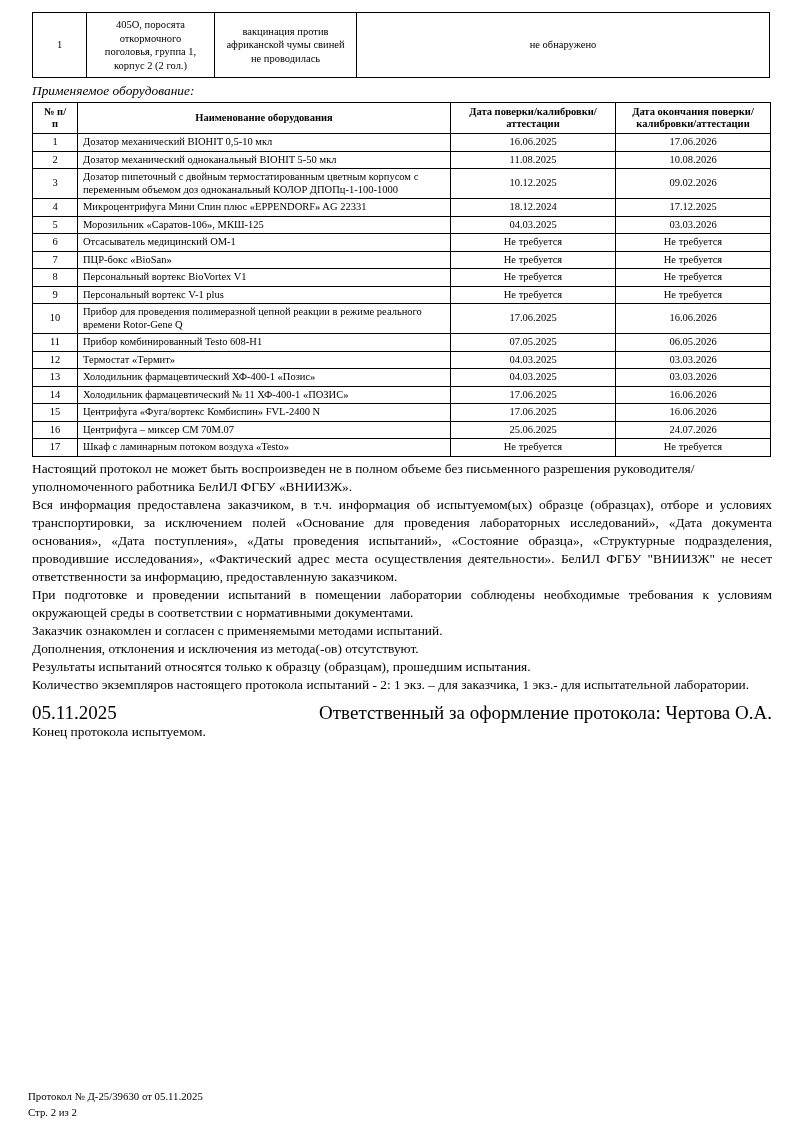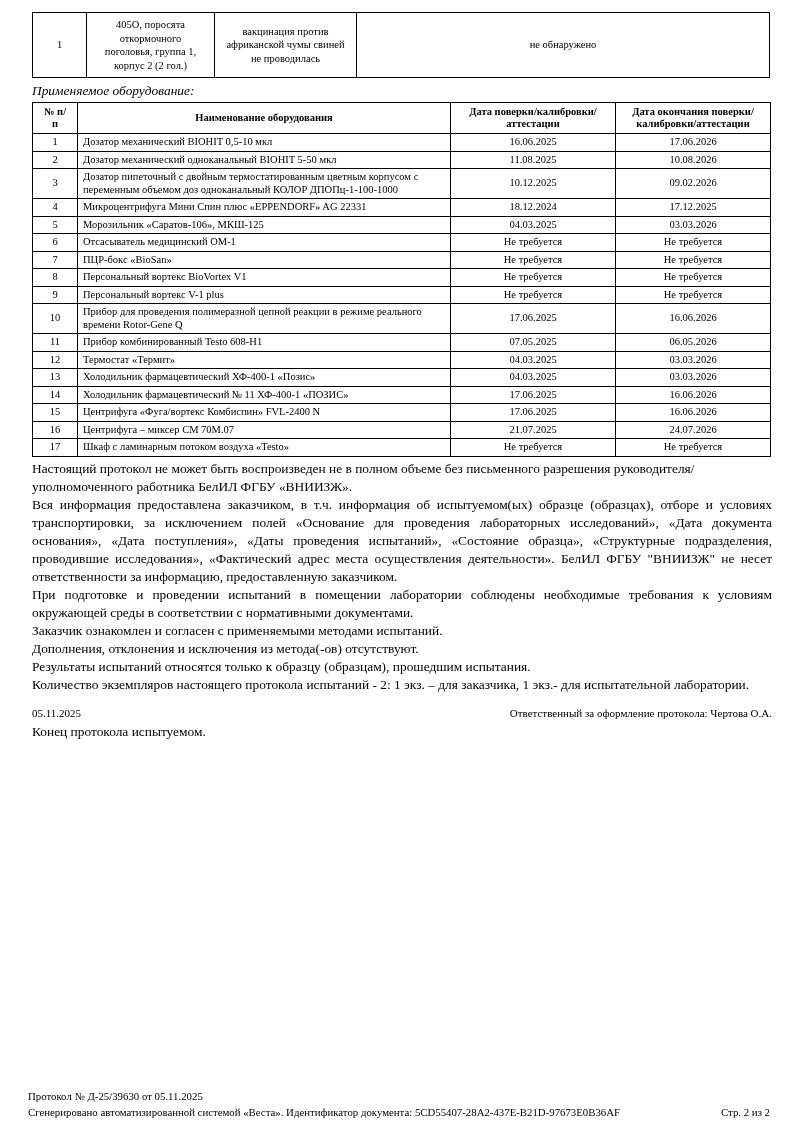--- a/index.html
+++ b/index.html
@@ -59,21 +59,21 @@
   .notes { margin-top: 3px; width: 740px; }
   .notes p { margin: 0; font-size: 13.4px; line-height: 18px; }
   .justify { text-align: justify; }
 
   
   .sig-row {
     display: flex;
     justify-content: space-between;
     margin-top: 10px;
     width: 740px;
-    font-size: 11px;
+    font-size: 19px;
     line-height: 18px;
   }
   .end-line { font-size: 13.4px; line-height: 20px; margin: 0; }
 
   
   .footer {
     position: absolute;
     left: 28px;
     top: 1088px;
     width: 742px;
@@ -212,21 +212,21 @@
         </tr>
           <tr>
           <td class="c-num">15</td>
           <td class="c-name">Центрифуга «Фуга/вортекс Комбиспин» FVL-2400 N</td>
           <td class="c-date">17.06.2025</td>
           <td class="c-date">16.06.2026</td>
         </tr>
           <tr>
           <td class="c-num">16</td>
           <td class="c-name">Центрифуга – миксер СМ 70М.07</td>
-          <td class="c-date">21.07.2025</td>
+          <td class="c-date">25.06.2025</td>
           <td class="c-date">24.07.2026</td>
         </tr>
           <tr>
           <td class="c-num">17</td>
           <td class="c-name">Шкаф с ламинарным потоком воздуха «Testo»</td>
           <td class="c-date">Не требуется</td>
           <td class="c-date">Не требуется</td>
         </tr>
         </tbody>
     </table>
@@ -245,17 +245,16 @@
       <span>05.11.2025</span>
       <span>Ответственный за оформление протокола: Чертова О.А.</span>
     </div>
     <p class="end-line">Конец протокола испытуемом.</p>
 
   </div>
 
   <div class="footer">
     <div>Протокол № Д-25/39630 от 05.11.2025</div>
     <div class="footer-row2">
-      <span>Сгенерировано автоматизированной системой «Веста». Идентификатор документа: 5CD55407-28A2-437E-B21D-97673E0B36AF</span>
       <span>Стр. 2 из 2</span>
     </div>
   </div>
 </div>
 
 </body></html>

